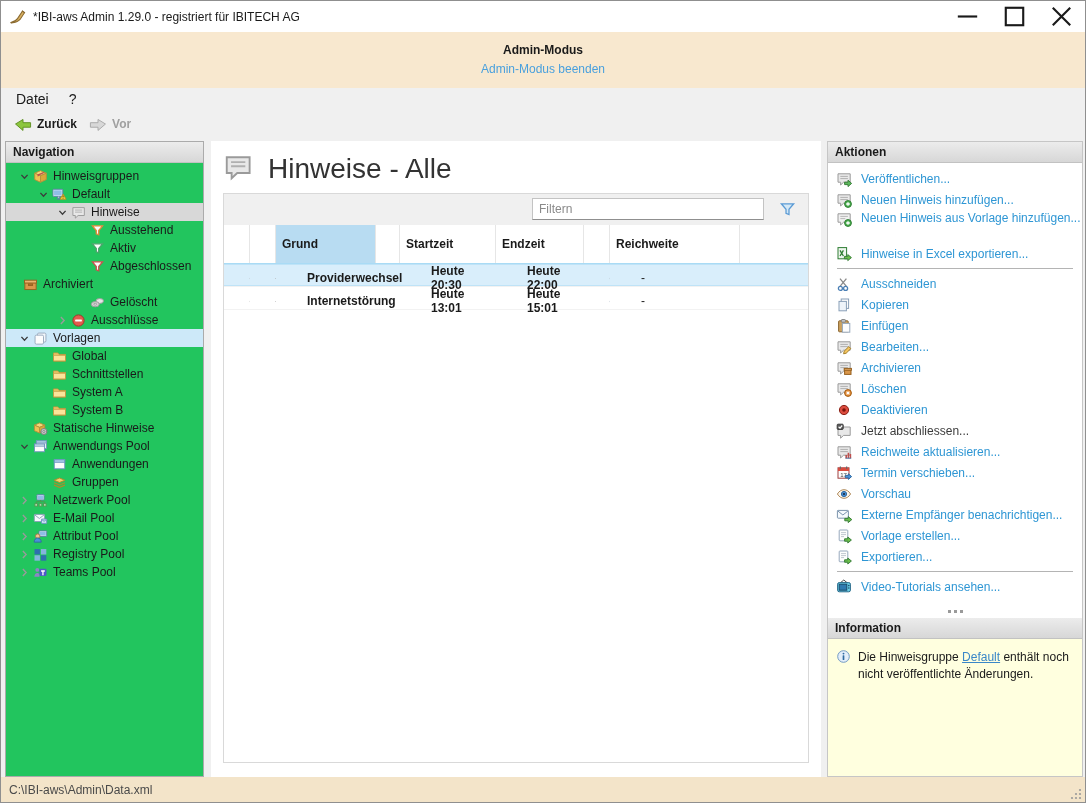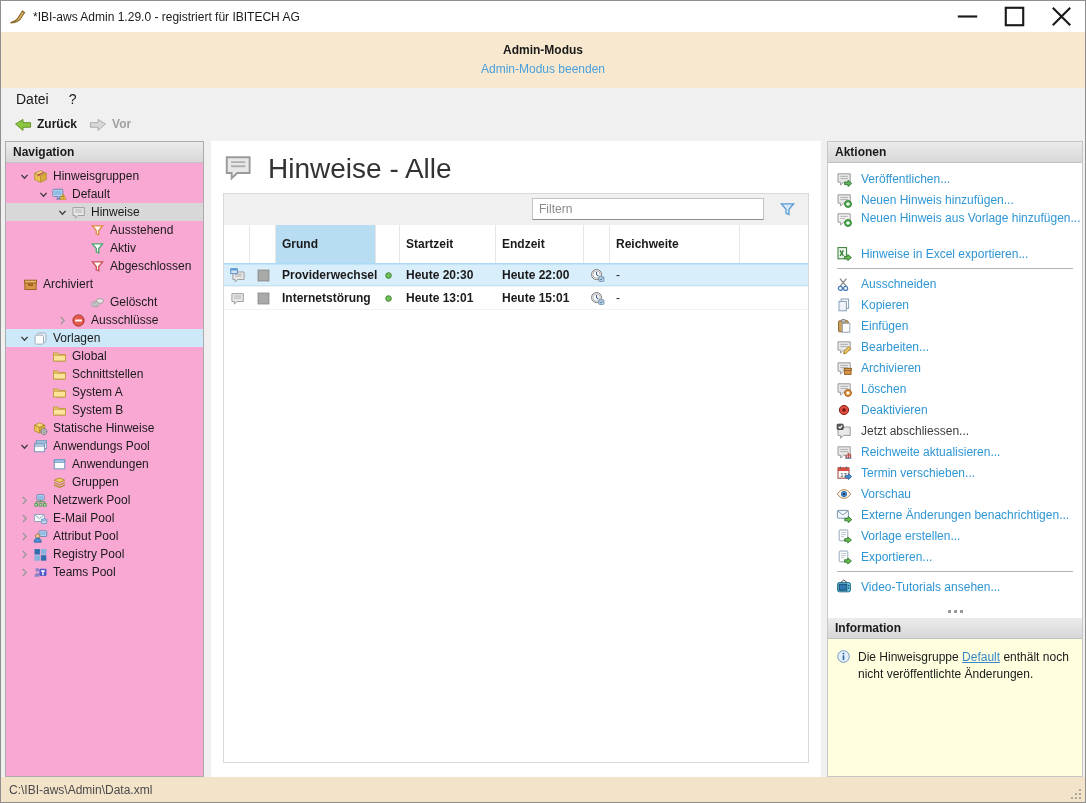--- a/index.html
+++ b/index.html
@@ -25,21 +25,21 @@
   .menu-item { padding:0 10px; height:100%; display:flex; align-items:center; color:#1a1a1a; }
   .toolbar { position:absolute; left:0; top:109px; width:100%; height:27px; display:flex; align-items:center; font-size:12px; padding-left:7px; }
   .tool-btn { display:flex; align-items:center; gap:5px; padding:2px 6px; font-weight:bold; color:#1a1a1a; }
   .tool-btn .t-icon { width:18px; height:16px; display:flex; align-items:center; }
   .tool-btn.disabled { color:#a0a0a0; }
 
   
   .panel-header { height:21px; background:linear-gradient(#ececec,#d7d7d7); border-bottom:1px solid #c2c2c2;
                   font-size:12px; font-weight:bold; color:#1a1a1a; display:flex; align-items:center; padding-left:7px; }
 
-  .nav-panel { position:absolute; left:4px; top:140px; width:199px; height:636px; background:#f9a8d4; border:1px solid #ababab; }
+  .nav-panel { position:absolute; left:4px; top:140px; width:199px; height:636px; background:#22c55e; border:1px solid #ababab; }
   .tree { padding-top:4px; }
   .tree-row { height:18px; display:flex; align-items:center; font-size:12px; color:#1a1a1a; white-space:nowrap; cursor:default; }
   .tree-row .exp { flex:0 0 16px; width:16px; height:14px; display:flex; align-items:center; justify-content:center; }
   .tree-row .exp svg { width:13px; height:13px; }
   .tree-row .ticon { flex:0 0 16px; width:16px; height:15px; margin-right:5px; display:flex; align-items:center; justify-content:center; }
   .tree-row .ticon svg { width:15px; height:15px; }
   .tree-row.selected { background:#d8d8d8; }
   .tree-row.highlight { background:#cde9f9; }
 
   .main-panel { position:absolute; left:210px; top:140px; width:610px; height:636px; background:#fff; }
@@ -55,21 +55,21 @@
   .filter-icon { position:absolute; right:12px; top:7px; width:17px; height:17px; }
 
   .grid-header, .grid-row { display:grid; grid-template-columns:26px 26px 100px 24px 96px 88px 26px 130px 1fr; }
   .grid-header { height:39px; border-bottom:1px solid #a9dbf5; background:#fff; }
   .gh-cell { display:flex; align-items:center; font-size:12px; font-weight:600; color:#1a1a1a;
              border-right:1px solid #e6e6e6; padding-left:6px; }
   .gh-cell:last-child { border-right:none; }
   .gh-cell.hl { background:#b8dcf2; }
   .grid-row { height:23px; border-bottom:1px solid #f2f2f2; }
   .grid-row.sel { background:#d9eefb; box-shadow: inset 0 1px 0 #bfe3f7, inset 0 -1px 0 #bfe3f7; }
-  .gr-cell { display:flex; align-items:center; font-size:12px; color:#1a1a1a; padding-left:6px; height:100%; }
+  .gr-cell { display:flex; align-items:center; font-size:12px; color:#1a1a1a; padding-left:6px; height:100%;margin-left:25px; }
   .gr-cell.bold { font-weight:600; }
   .gr-cell.center { justify-content:center; padding-left:0; }
   .gr-cell svg { width:15px; height:15px; }
 
   .right-panel { position:absolute; left:826px; top:140px; width:256px; height:636px; background:#fff;
                  border:1px solid #c6c6c6; display:flex; flex-direction:column; }
   .actions-list { flex:1; overflow:hidden; padding-top:5px; }
   .action-item { display:flex; align-items:center; gap:9px; padding-left:8px; height:21px; font-size:12px;
                  color:#2e96d4; cursor:pointer; white-space:nowrap; }
   .action-item .a-icon { flex:0 0 16px; width:16px; height:16px; display:flex; align-items:center; }
@@ -714,21 +714,21 @@
           <span class="a-label">Vorschau</span>
         </div>
         <div class="action-item">
           <span class="a-icon">
             <svg viewBox="0 0 16 16" width="100%" height="100%" xmlns="http://www.w3.org/2000/svg">
               <rect x="1.4" y="3.4" width="11" height="7.8" rx="0.8" fill="#f6fafd" stroke="#7a93ad"></rect>
               <path d="M1.6 3.8l5.3 4.2 5.3-4.2" fill="none" stroke="#7a93ad"></path>
               <path d="M8.8 11.4h3.4V9.6l3.6 3-3.6 3v-1.8H8.8z" fill="#6abf4b" stroke="#3a7f3a"></path>
             </svg>
           </span>
-          <span class="a-label">Externe Änderungen benachrichtigen...</span>
+          <span class="a-label">Externe Empfänger benachrichtigen...</span>
         </div>
         <div class="action-item">
           <span class="a-icon">
             <svg viewBox="0 0 16 16" width="100%" height="100%" xmlns="http://www.w3.org/2000/svg">
               <rect x="3.2" y="2" width="8.6" height="10.8" rx="0.8" fill="#fdfdfd" stroke="#97a9bd"></rect>
               <path d="M5 4.6h5M5 6.6h5M5 8.6h3" stroke="#c0c8d0"></path>
               <path d="M8.6 10.8h3.2V9l3.6 3-3.6 3v-1.8H8.6z" fill="#6abf4b" stroke="#3a7f3a"></path>
             </svg>
           </span>
           <span class="a-label">Vorlage erstellen...</span>

